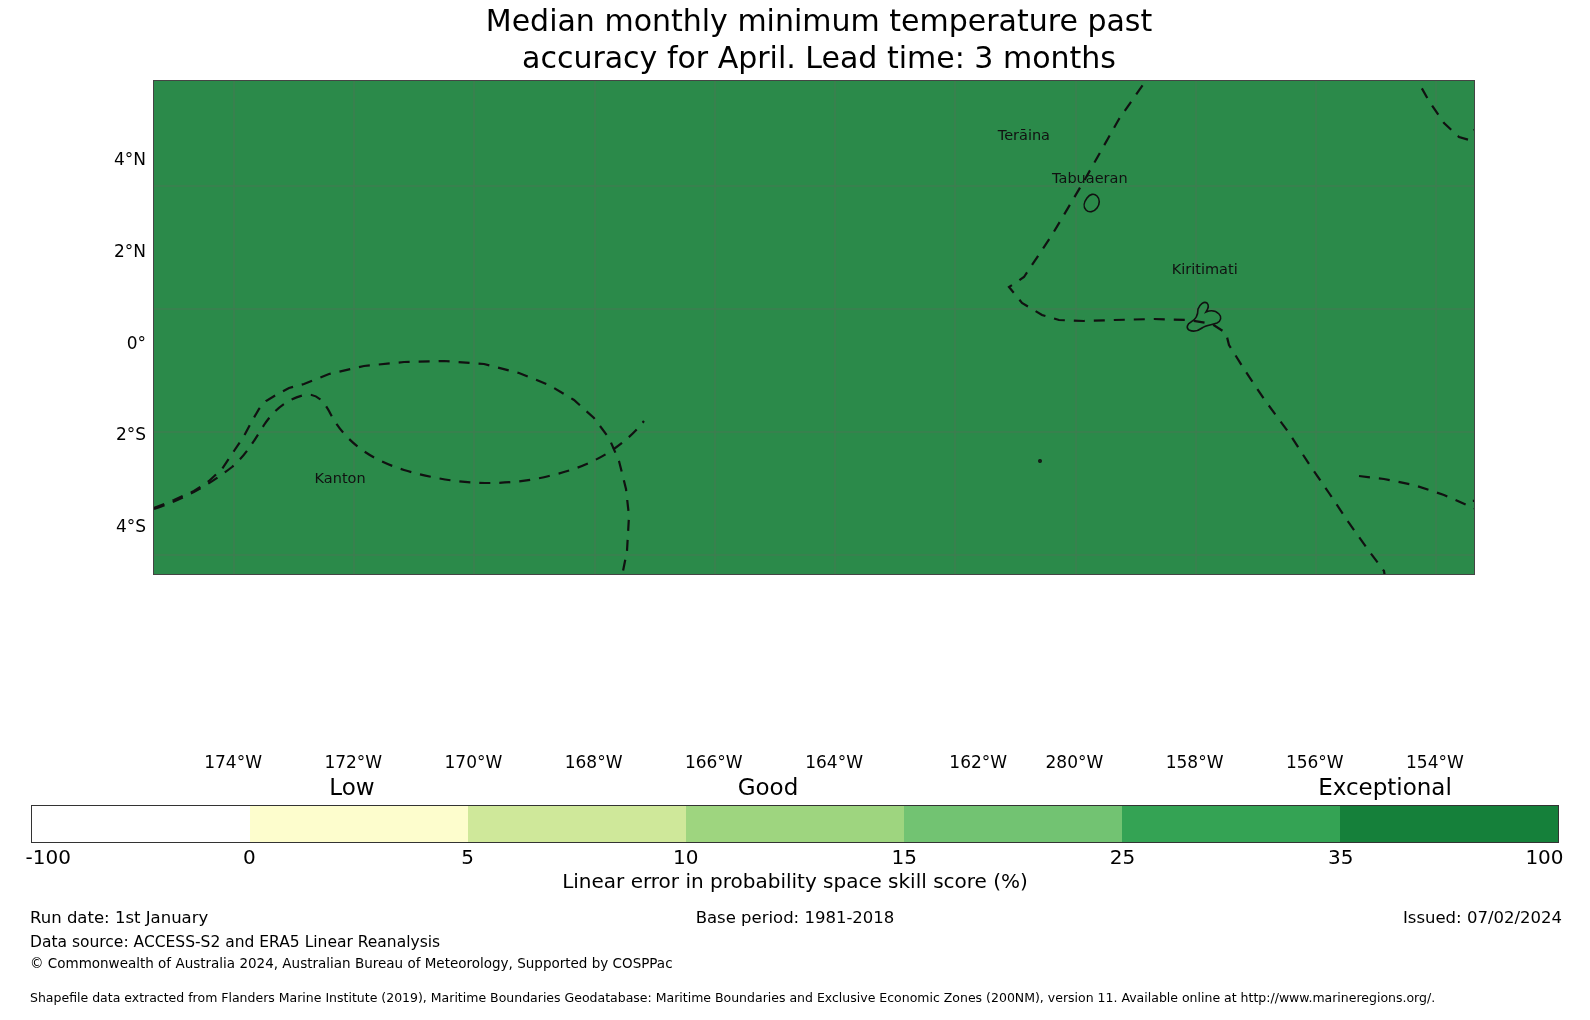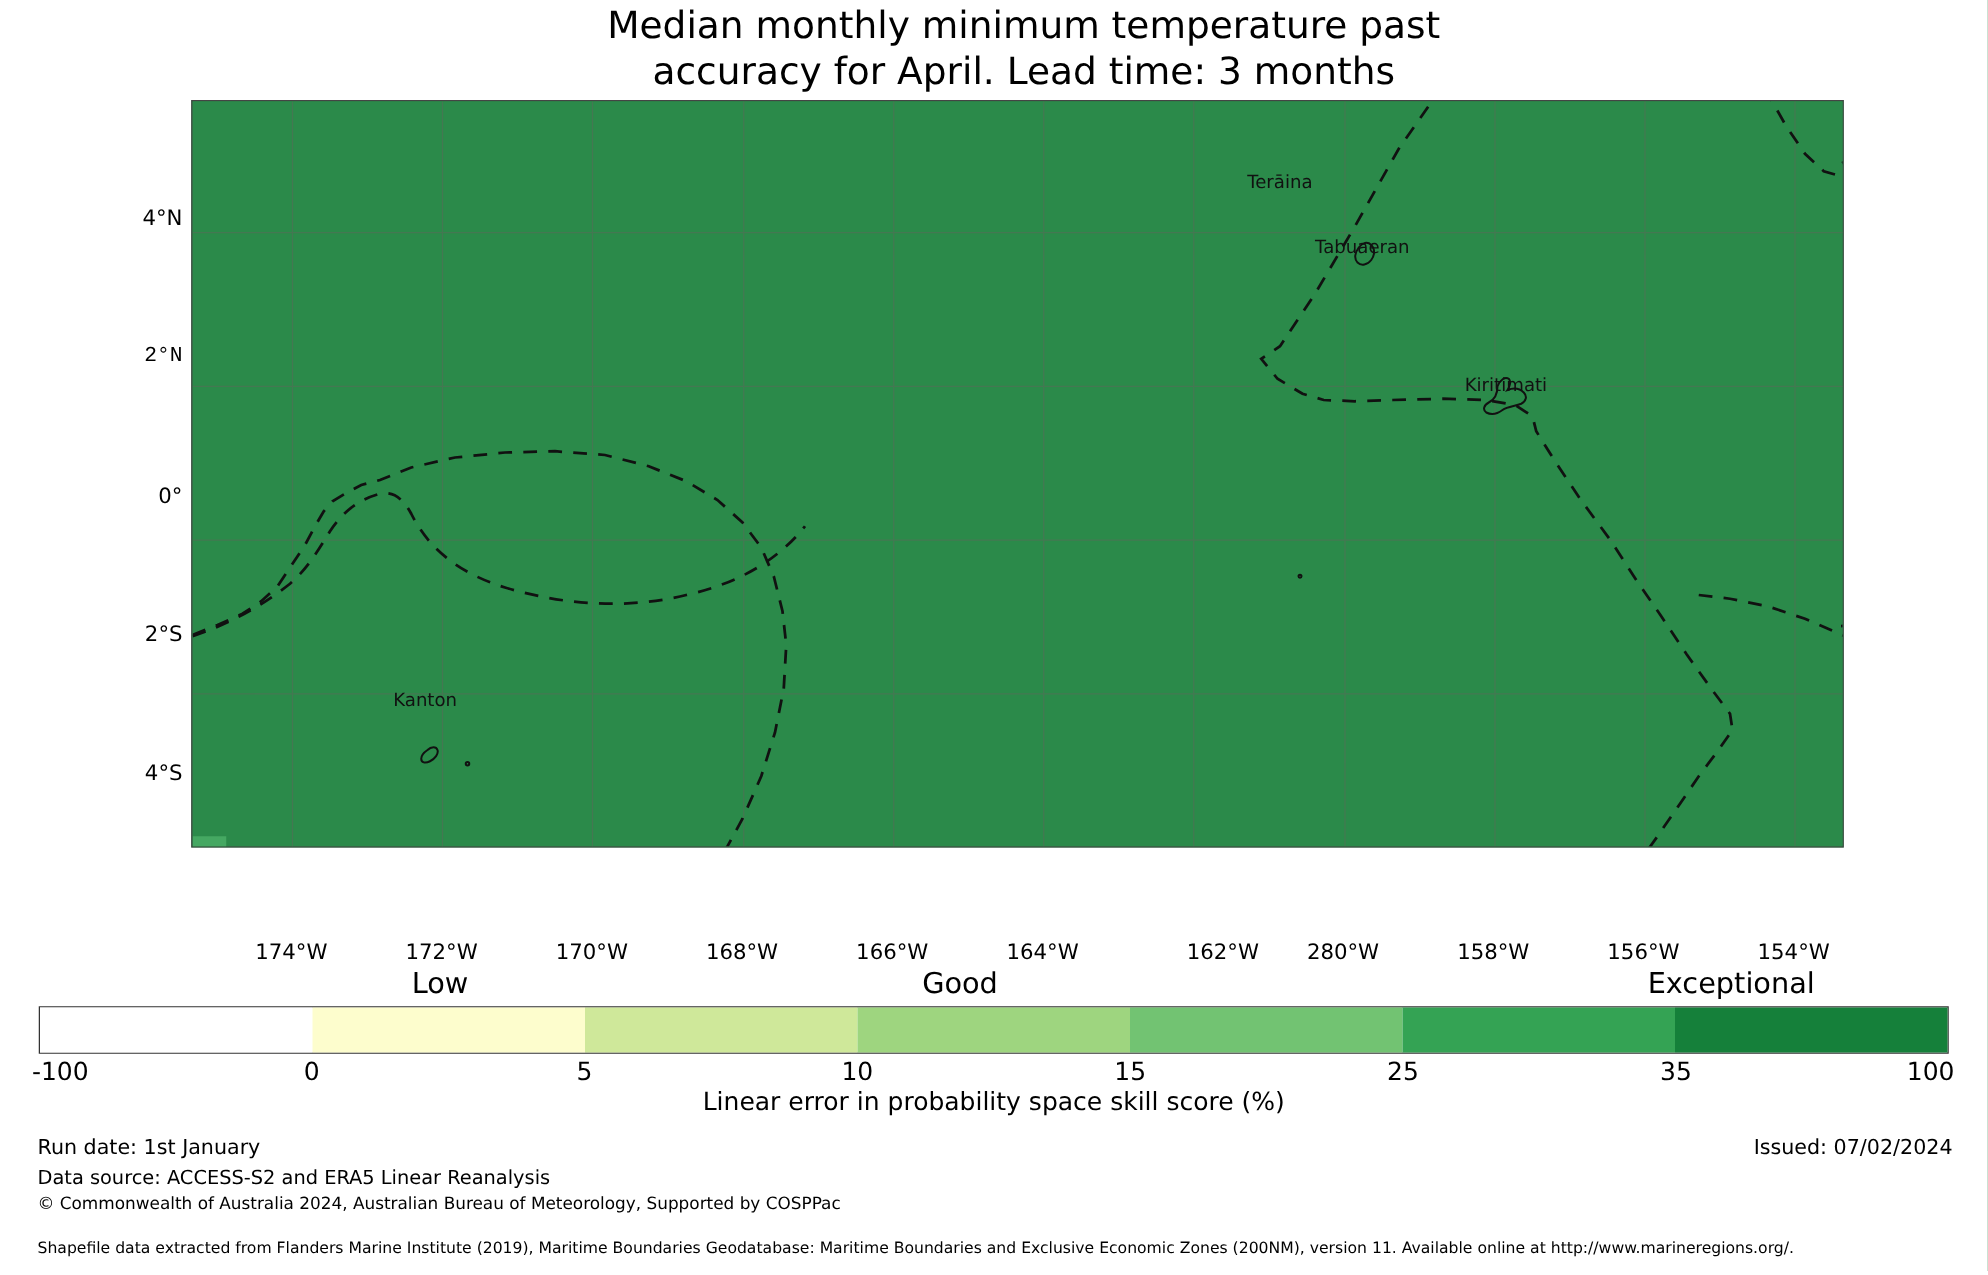--- a/index.html
+++ b/index.html
@@ -25,21 +25,21 @@
     line-height: 37px;
     font-weight: 400;
     white-space: pre-line;
     padding-left: 48px;
   }
 
   
   #map-figure {
     position: absolute;
     left: 153px; top: 80px;
-    width: 1322px; height: 598px;
+    width: 1322px; height: 495px;
   }
   #map-plot {
     position: absolute;
     left: 0; top: 0;
     width: 100%; height: 100%;
     background: #2b8a4a;
     overflow: hidden;
     border: 1px solid #444;
   }
   #map-svg { position: absolute; left: 0; top: 0; }
@@ -236,21 +236,21 @@
     </svg>
 
     <div class="island-lbl" style="left:65.9%; top:10.9%;">Terāina</div>
     <div class="island-lbl" style="left:70.9%; top:19.6%;">Tabuaeran</div>
     <div class="island-lbl" style="left:79.6%; top:38.2%;">Kiritimati</div>
     <div class="island-lbl" style="left:14.1%; top:80.6%;">Kanton</div>
   </div>
 
   <div>
     <div class="ytick-lbl" style="top:15.79%; left:-152px;">4°N</div>
-    <div class="ytick-lbl" style="top:34.31%; left:-152px;font-family:Liberation Mono, monospace;">2°N</div>
+    <div class="ytick-lbl" style="top:34.31%; left:-152px;">2°N</div>
     <div class="ytick-lbl" style="top:52.84%; left:-152px;">0°</div>
     <div class="ytick-lbl" style="top:71.37%; left:-152px;">2°S</div>
     <div class="ytick-lbl" style="top:89.89%; left:-152px;">4°S</div>
   </div>
 </div>
 
 <div id="xticks">
   <div class="xtick-lbl" style="left:6.06%;">174°W</div>
   <div class="xtick-lbl" style="left:15.15%;">172°W</div>
   <div class="xtick-lbl" style="left:24.24%;">170°W</div>
@@ -286,17 +286,18 @@
   <div class="cbtick" style="left:57.1428%;">15</div>
   <div class="cbtick" style="left:71.4285%;">25</div>
   <div class="cbtick" style="left:85.714%;">35</div>
   <div class="cbtick" style="left:100%; transform:translateX(-88%);">100</div>
 </div>
 
 <div id="cb-axis-label">Linear error in probability space skill score (%)</div>
 
 <div id="footer">
   <div id="run-date">Run date: 1st January</div>
+  <div id="base-period">Base period: 1981-2018</div>
   <div id="issued">Issued: 07/02/2024</div>
   <div id="data-source">Data source: ACCESS-S2 and ERA5 Linear Reanalysis</div>
   <div id="copyright">© Commonwealth of Australia 2024, Australian Bureau of Meteorology, Supported by COSPPac</div>
   <div id="shapefile-note">Shapefile data extracted from Flanders Marine Institute (2019), Maritime Boundaries Geodatabase: Maritime Boundaries and Exclusive Economic Zones (200NM), version 11. Available online at http://www.marineregions.org/.</div>
 </div>
 
 </body></html>

